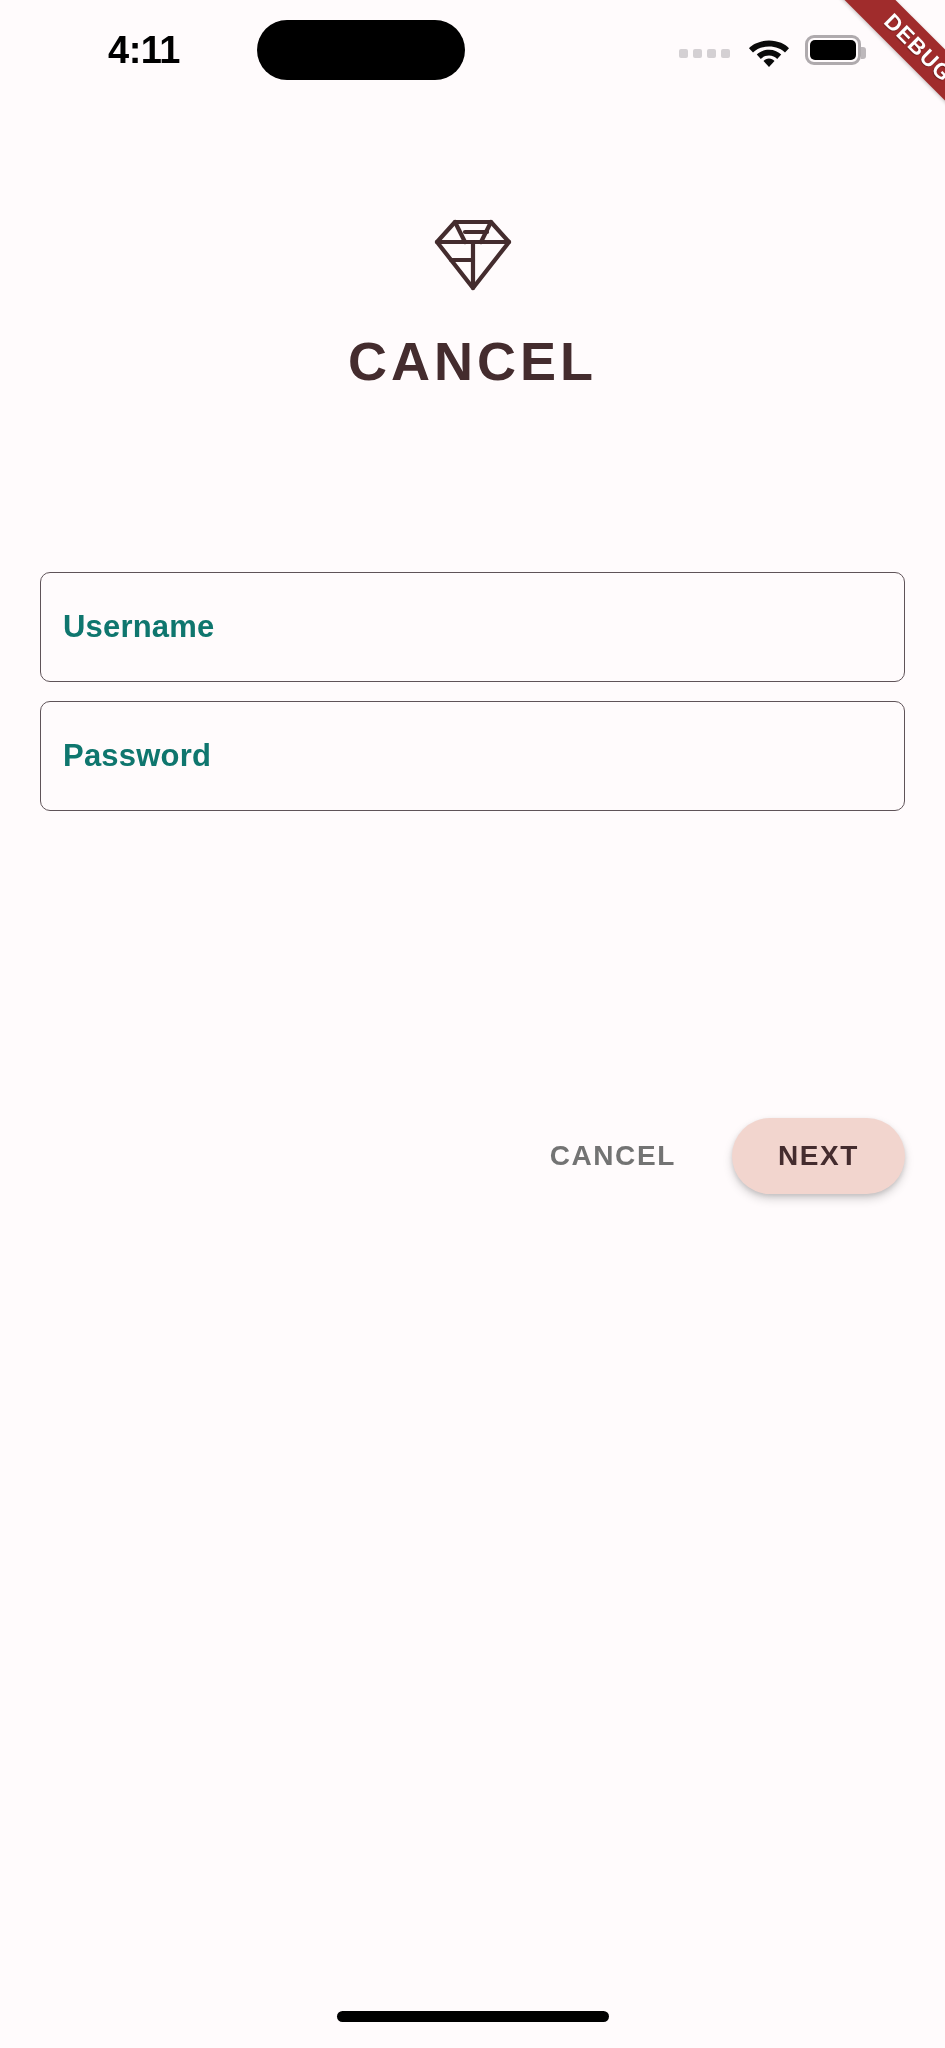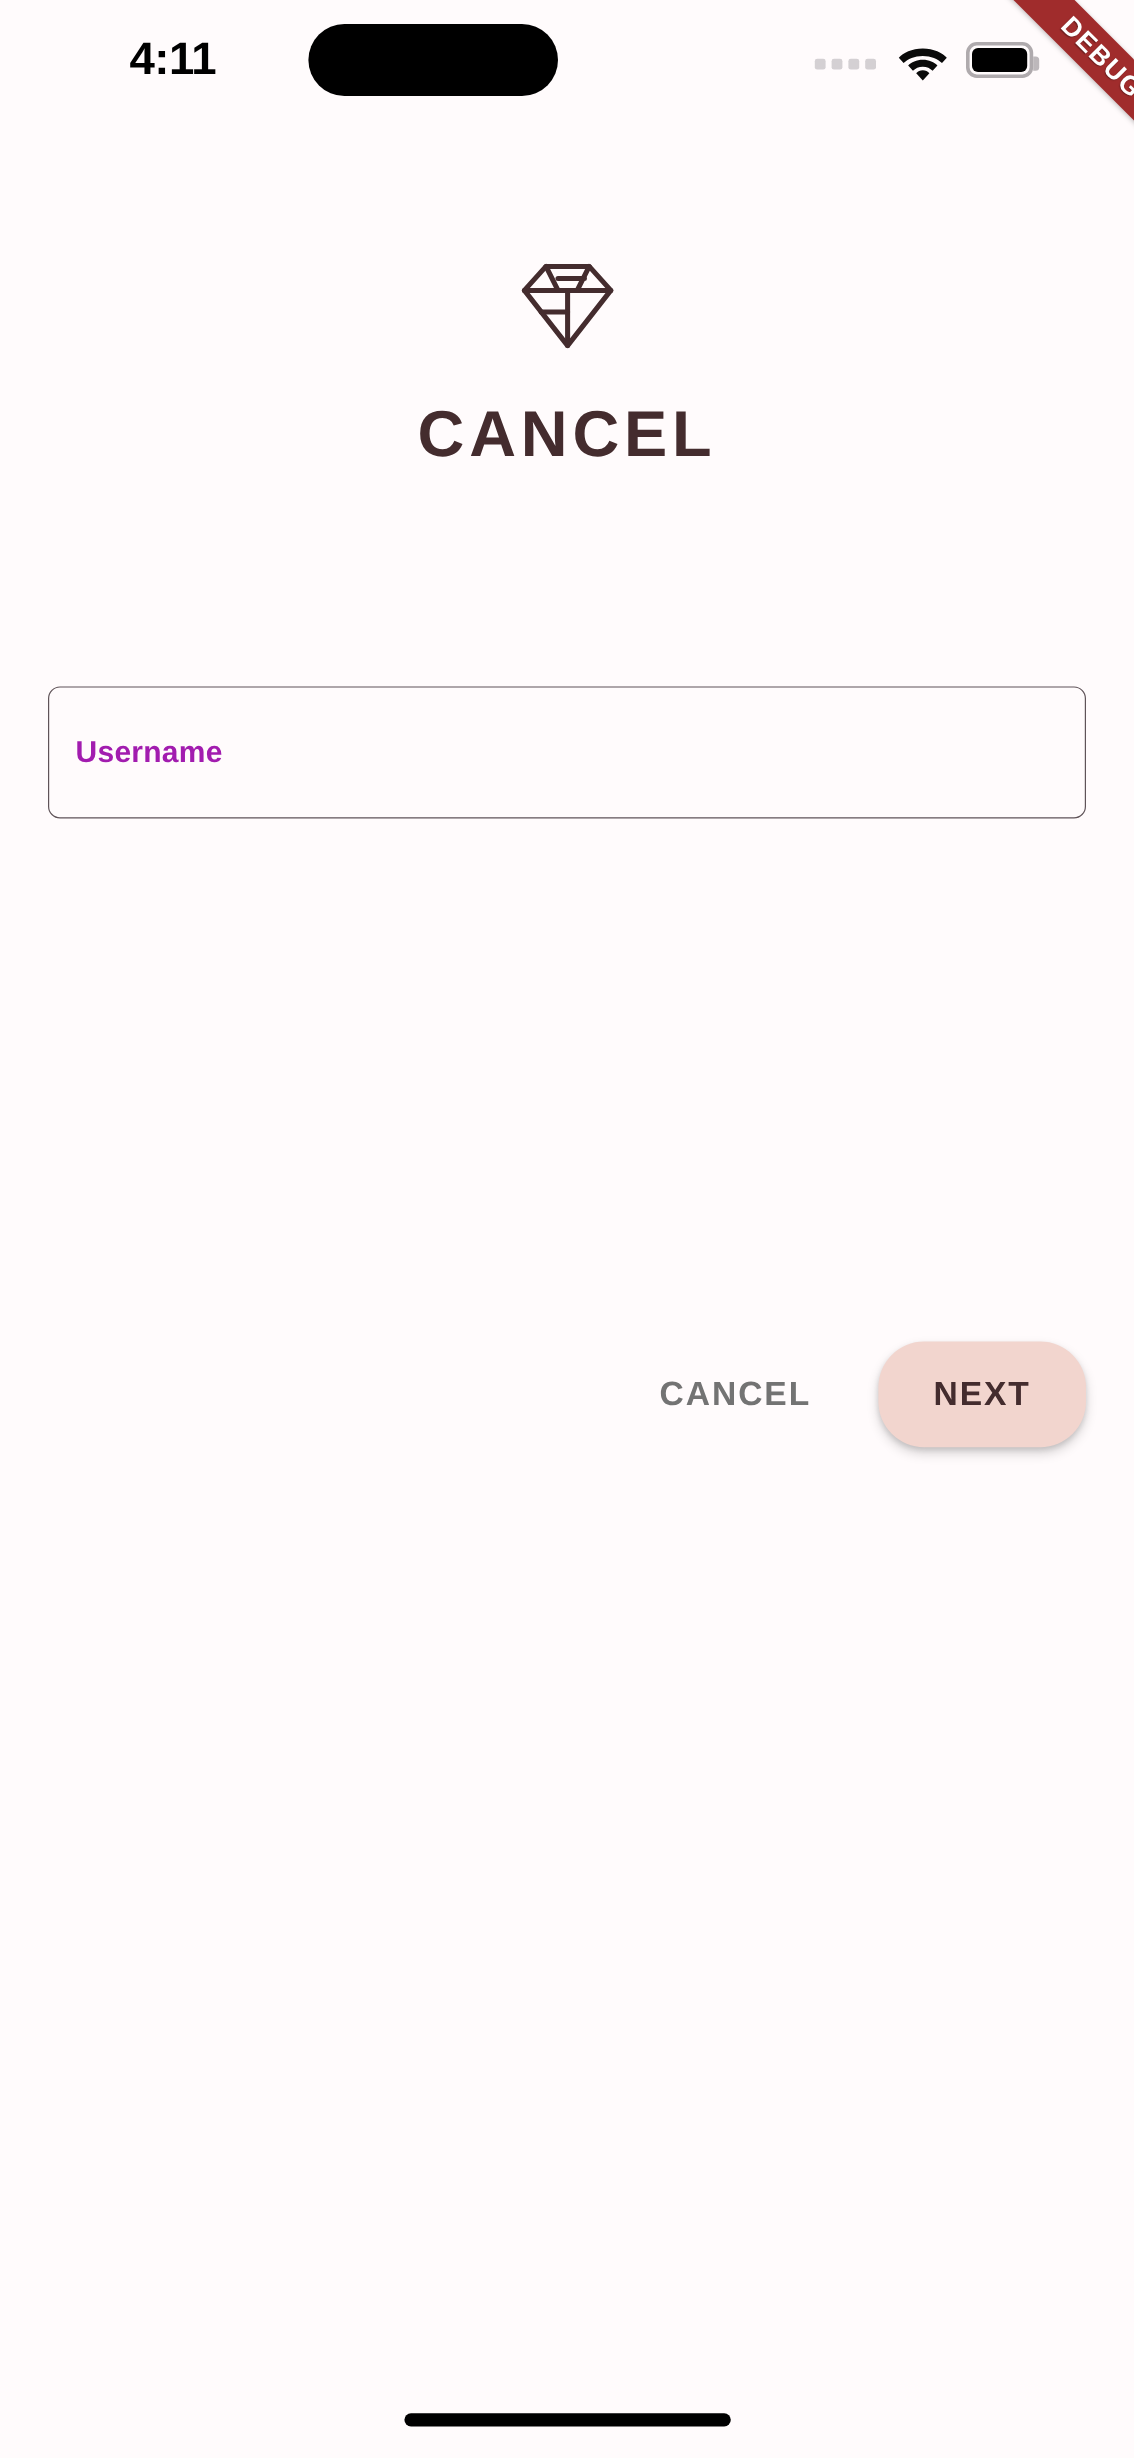--- a/index.html
+++ b/index.html
@@ -179,23 +179,23 @@
     border-radius: 10px;
     background: transparent;
     display: flex;
     align-items: center;
     padding: 0 22px;
     position: relative;
   }
   .text-field + .text-field { margin-top: 19px; }
 
   .text-field .field-label {
-    font-size: 25px;
+    font-size: 31px;
     font-weight: 600;
-    color: #a21caf;
+    color: #0f766e;
     letter-spacing: 0.2px;
   }
 
   
   .actions {
     position: absolute;
     top: 1118px;
     left: 40px;
     width: 865px;
     display: flex;
@@ -217,21 +217,21 @@
 
   .btn-next {
     background: #F2D5CE;
     border: none;
     font-family: "Liberation Sans", sans-serif;
     font-size: 28px;
     font-weight: 700;
     letter-spacing: 1.6px;
     color: #442C2E;
     padding: 0 46px;
-    height: 88px;
+    height: 76px;
     min-width: 146px;
     border-radius: 38px;
     margin-left: 26px;
     cursor: pointer;
     box-shadow: 0 5px 10px rgba(0,0,0,0.17), 0 2px 4px rgba(0,0,0,0.10);
   }
 
   
   .home-indicator {
     position: absolute;
@@ -308,20 +308,23 @@
 
   <div class="brand-title">CANCEL</div>
 </div>
 
 <div class="form-area">
 
   <div class="text-field">
     <span class="field-label">Username</span>
   </div>
 
+  <div class="text-field">
+    <span class="field-label">Password</span>
+  </div>
 
 </div>
 
 <div class="actions">
 
   <button class="btn-cancel">CANCEL</button>
 
   <button class="btn-next">NEXT</button>
 
 </div>

